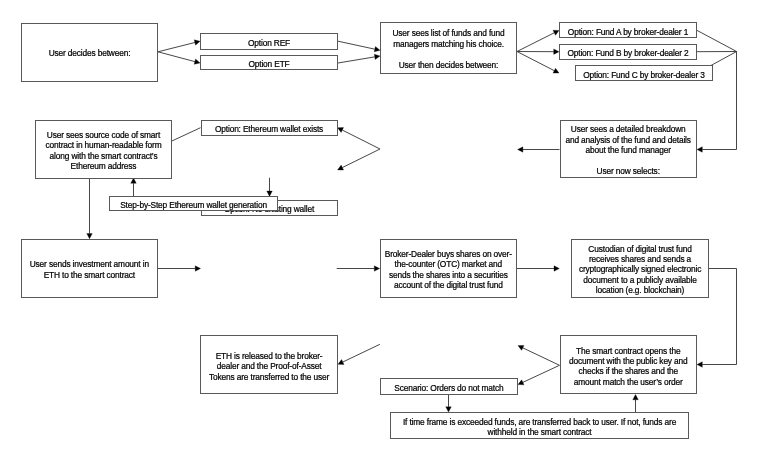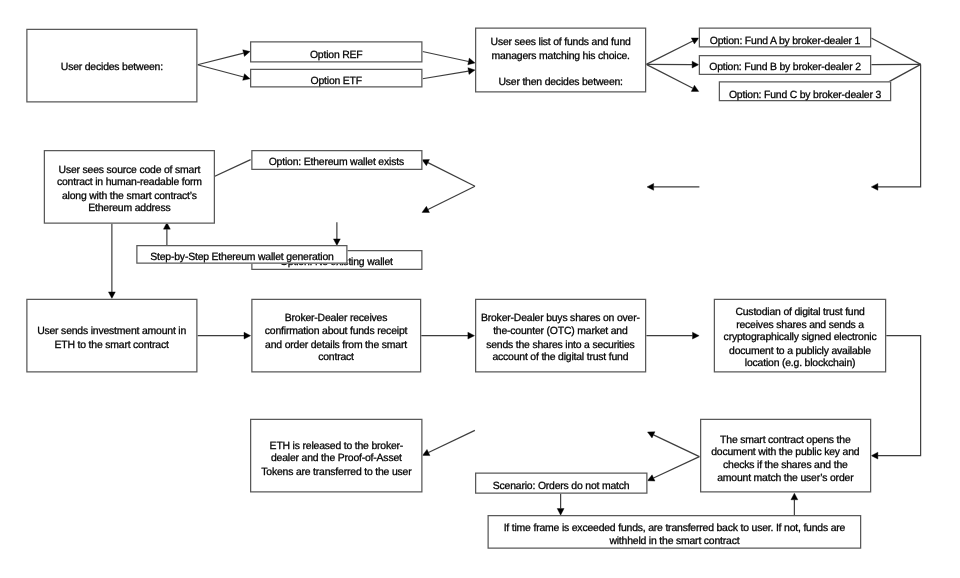--- a/index.html
+++ b/index.html
@@ -134,26 +134,27 @@
     <div class="node" style="left: 559px; top: 22.4px; width: 138px; height: 16px;"><div class="t">Option: Fund A by broker-dealer 1</div></div>
     <div class="node" style="left: 559px; top: 43.9px; width: 138px; height: 15.7px; text-align: center;"><div class="t">Option: Fund B by broker-dealer 2</div></div>
     <div class="node" style="left: 559px; top: 65px; width: 138px; height: 16.3px; margin-left: 16px;"><div class="t">Option: Fund C by broker-dealer 3</div></div>
     <div class="node" style="left: 21px; top: 119.6px; width: 137px; height: 59px; margin-left: 14px;"><div class="t">User sees source code of smart
 contract in human-readable form
 along with the smart contract’s
 Ethereum address</div></div>
     <div class="node" style="left: 200.5px; top: 119.7px; width: 137.1px; height: 16.2px;"><div class="t">Option: Ethereum wallet exists</div></div>
     <div class="node" style="left: 200.5px; top: 161.9px; width: 137.1px; height: 15.9px; margin-top: 38px;"><div class="t">Option: No existing wallet</div></div>
     <div class="node" style="left: 109.2px; top: 196.4px; width: 168.8px; height: 15px;"><div class="t">Step-by-Step Ethereum wallet generation</div></div>
+    <div class="node" style="left: 559.5px; top: 119.5px; width: 137.3px; height: 58.5px;"><div class="t">User sees a detailed breakdown
+and analysis of the fund and details
+about the fund manager
+
+User now selects:</div></div>
     <div class="node" style="left: 20.8px; top: 238.7px; width: 137px; height: 59px;"><div class="t">User sends investment amount in
 ETH to the smart contract</div></div>
-    <div class="node" style="left: 200.5px; top: 238.7px; width: 136.6px; height: 59px;"><div class="t">Broker-Dealer receives
-confirmation about funds receipt
-and order details from the smart
-contract</div></div>
     <div class="node" style="left: 379.6px; top: 238.6px; width: 137.4px; height: 59px;"><div class="t">Broker-Dealer buys shares on over-
 the-counter (OTC) market and
 sends the shares into a securities
 account of the digital trust fund</div></div>
     <div class="node" style="left: 559.3px; top: 238.6px; width: 137.5px; height: 59px; margin-left: 12px;"><div class="t">Custodian of digital trust fund
 receives shares and sends a
 cryptographically signed electronic
 document to a publicly available
 location (e.g. blockchain)</div></div>
     <div class="node" style="left: 200.4px; top: 335.3px; width: 137.4px; height: 59.2px;"><div class="t">ETH is released to the broker-

